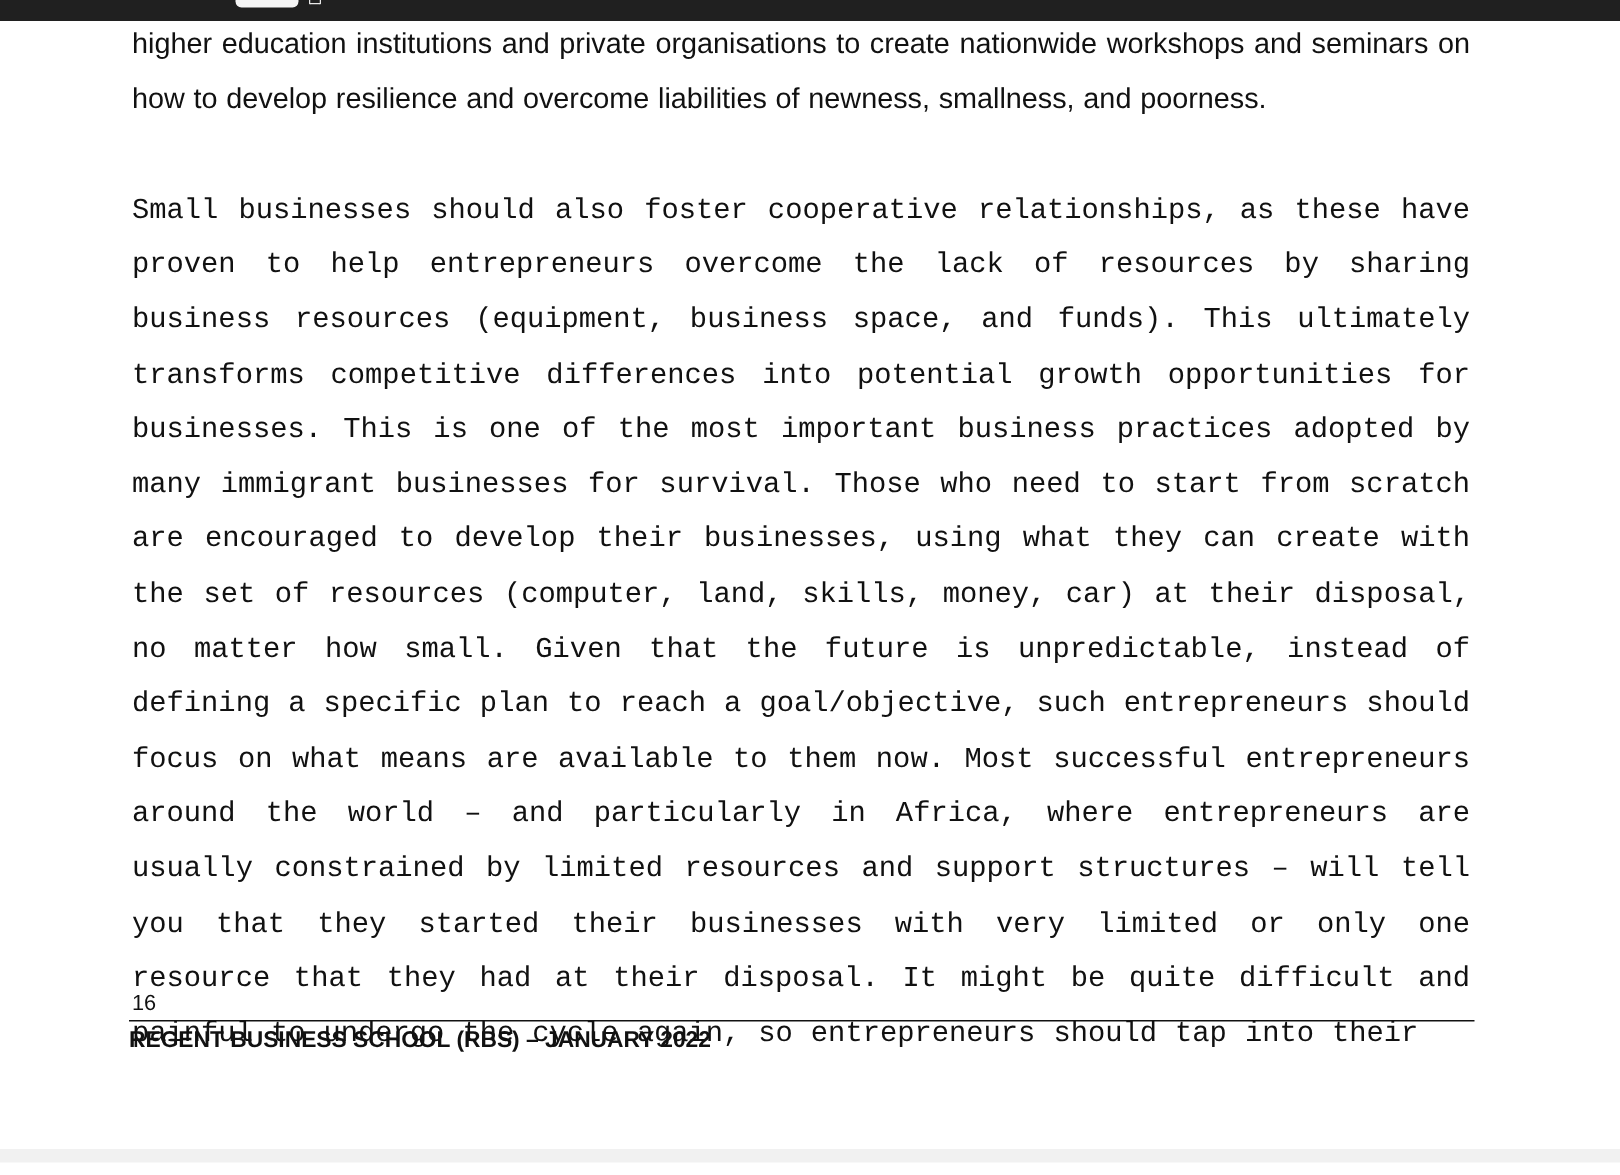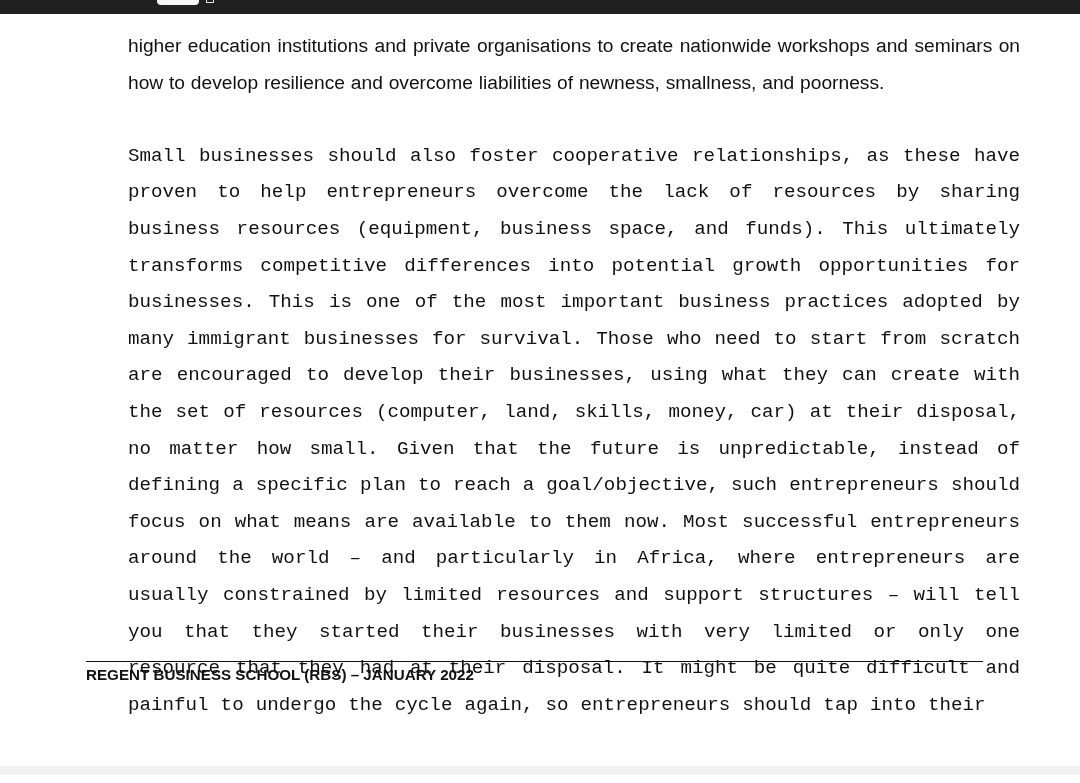--- a/index.html
+++ b/index.html
@@ -37,23 +37,22 @@
       top: -4px;
       width: 6px;
       height: 6px;
       border: 1.5px solid #e8e8e8;
       border-top: none;
       border-radius: 0 0 1px 1px;
     }
     .page {
       position: absolute;
       left: 88px;
-      top: 28px;
+      top: 12px;
       width: 892px;
-      margin-left: 40px;
     }
     .para {
       margin: 0;
       font-size: 19.2px;
       line-height: 36.6px;
       text-align: justify;
       text-align-last: left;
       word-spacing: 0.5px;
     }
     .para + .para {
@@ -101,17 +100,18 @@
   <div class="pill"></div>
   <div class="glyph"></div>
 </div>
 
 <div class="page">
   <p class="para">higher education institutions and private organisations to create nationwide workshops and seminars on how to develop resilience and overcome liabilities of newness, smallness, and poorness.</p>
   <p class="para">Small businesses should also foster cooperative relationships, as these have proven to help entrepreneurs overcome the lack of resources by sharing business resources (equipment, business space, and funds). This ultimately transforms competitive differences into potential growth opportunities for businesses. This is one of the most important business practices adopted by many immigrant businesses for survival. Those who need to start from scratch are encouraged to develop their businesses, using what they can create with the set of resources (computer, land, skills, money, car) at their disposal, no matter how small. Given that the future is unpredictable, instead of defining a specific plan to reach a goal/objective, such entrepreneurs should focus on what means are available to them now. Most successful entrepreneurs around the world – and particularly in Africa, where entrepreneurs are usually constrained by limited resources and support structures – will tell you that they started their businesses with very limited or only one resource that they had at their disposal. It might be quite difficult and painful to undergo the cycle again, so entrepreneurs should tap into their</p>
 </div>
 
 <div class="footer">
+  <div class="page-number">16</div>
   <div class="footer-rule"></div>
   <div class="footer-title">REGENT BUSINESS SCHOOL (RBS) – JANUARY 2022</div>
 </div>
 
 <div class="bottom-band"></div>
 
 </body></html>

